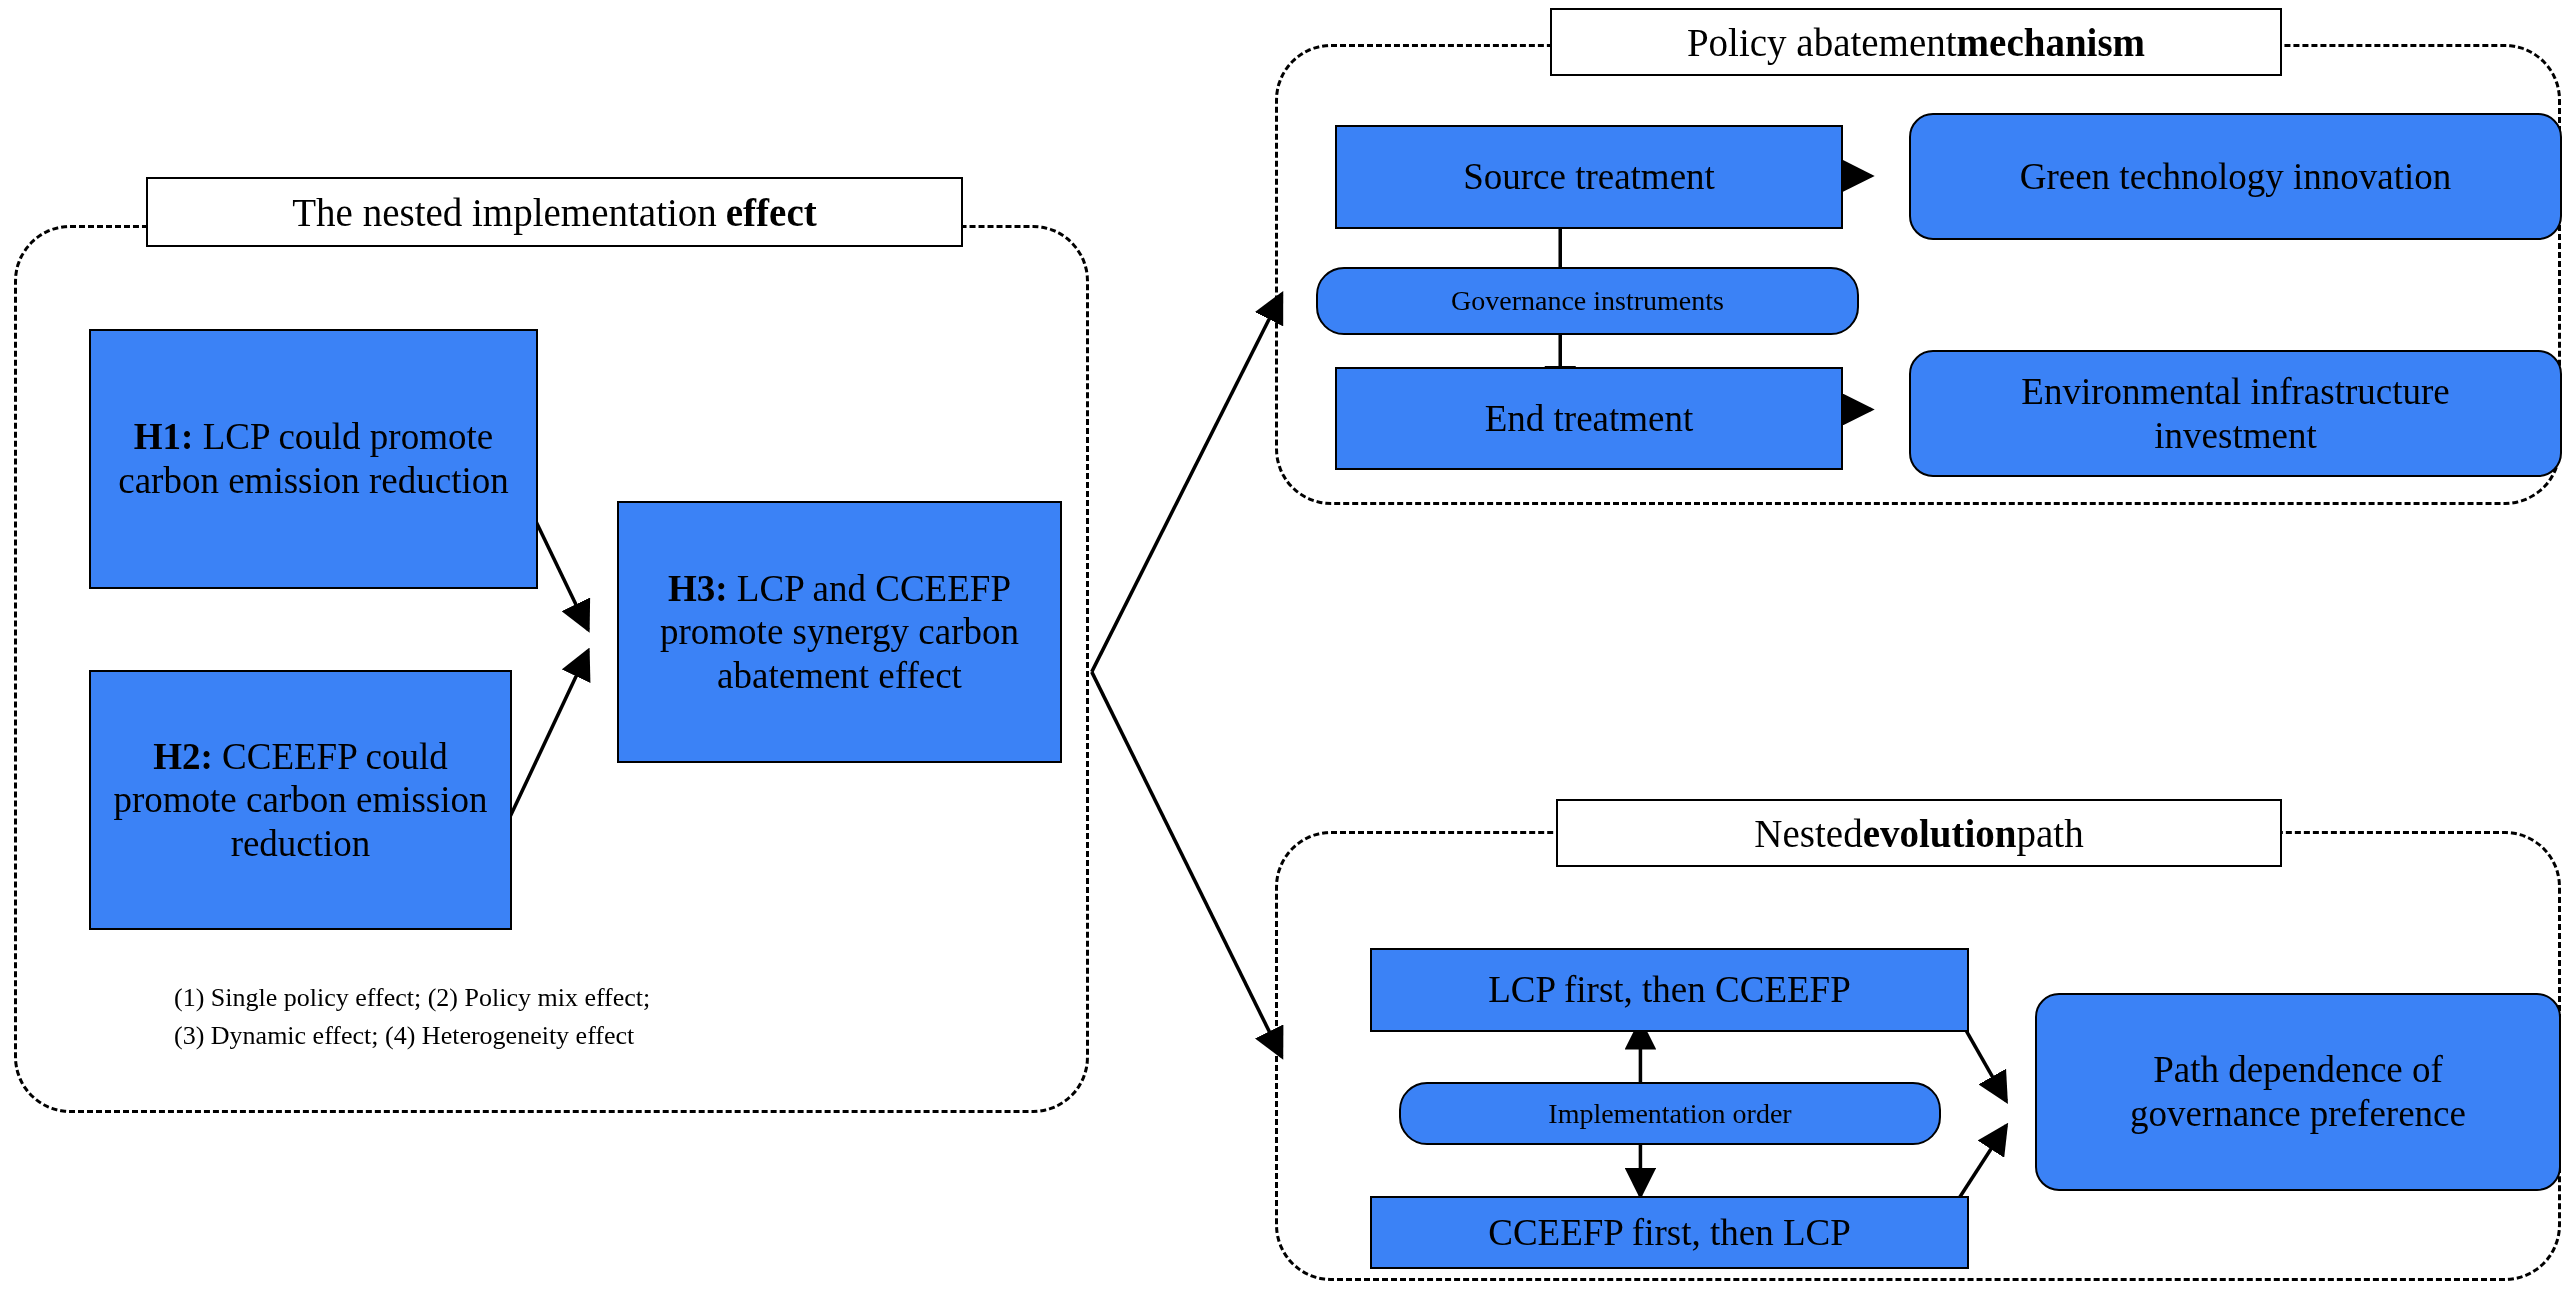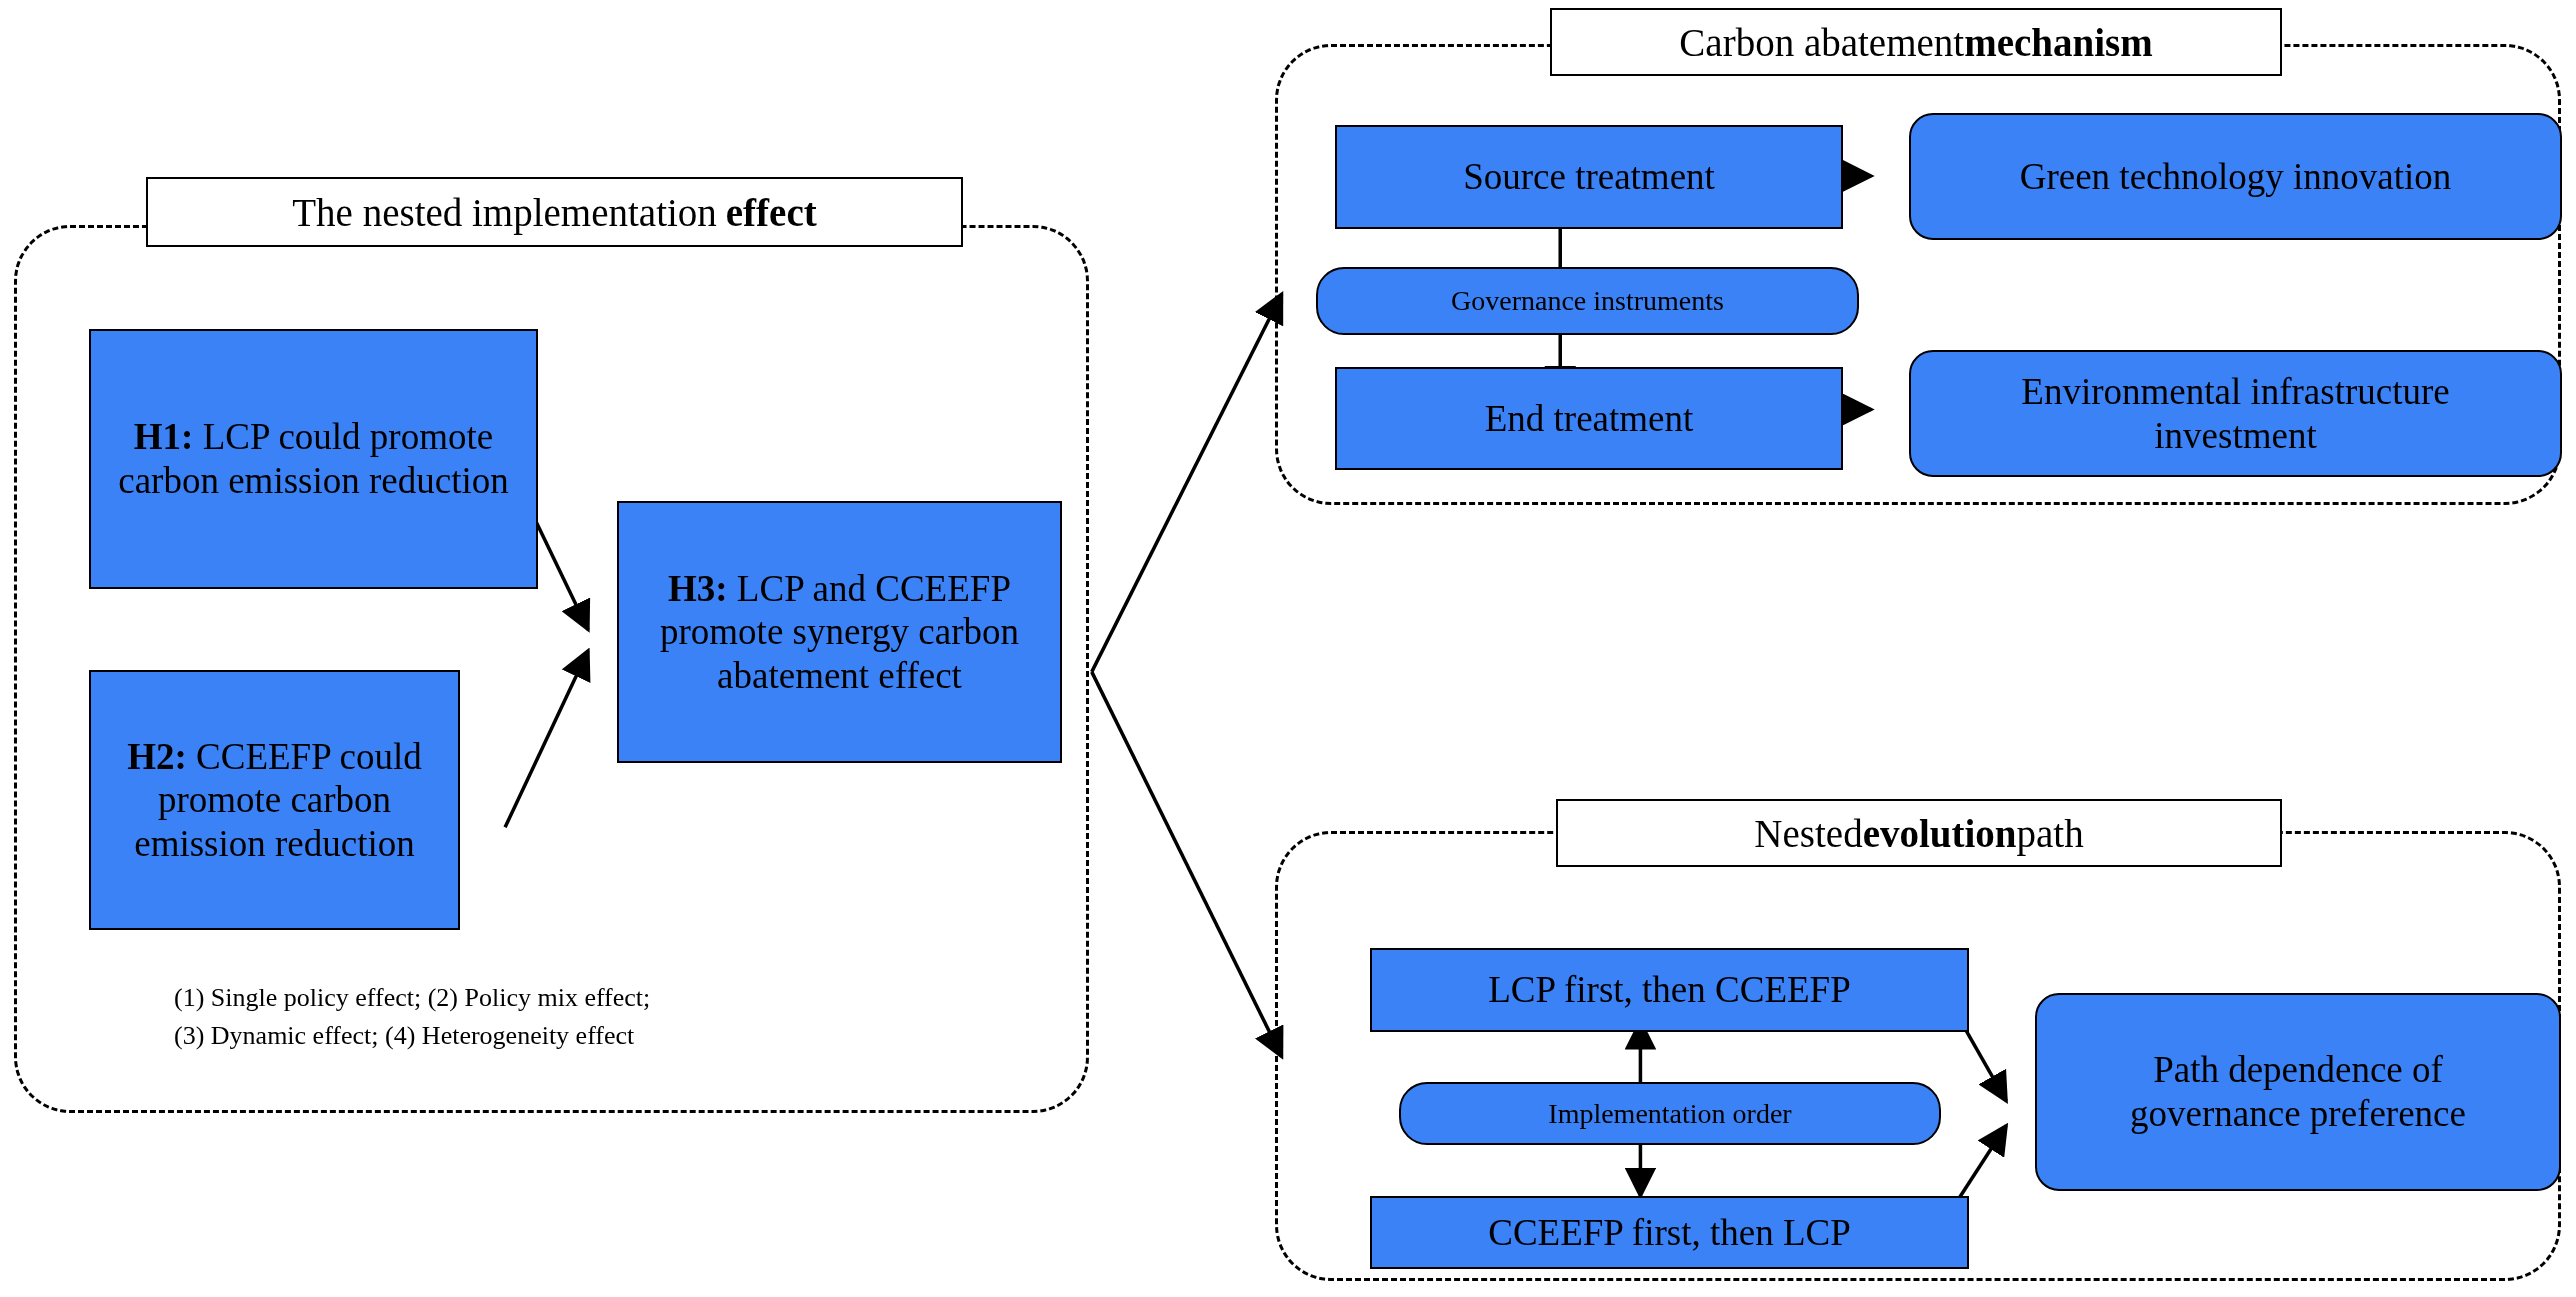--- a/index.html
+++ b/index.html
@@ -135,39 +135,39 @@
     <span>The nested implementation </span>
       <span class="b">effect</span>
   </div>
 
   <div class="node fs-node" style="left:60px; top:329px; width:449px; height:260px; z-index:4;">
     <div>
       <span class="b">H1:</span><span> LCP could promote carbon emission reduction</span>
     </div>
   </div>
 
-  <div class="node fs-node" style="left:60px; top:670px; width:371px; height:260px; z-index:4;">
+  <div class="node fs-node" style="left:60px; top:670px; width:423px; height:260px; z-index:4;">
     <div>
       <span class="b">H2:</span><span> CCEEFP could promote carbon emission reduction</span>
     </div>
   </div>
 
   <div class="node fs-node" style="left:588px; top:501px; width:445px; height:262px; z-index:4;">
     <div>
       <span class="b">H3:</span><span> LCP and CCEEFP promote synergy carbon abatement effect</span>
     </div>
   </div>
 
   <div class="note fs-note" style="left:174px; top:979px; width:830px;">(1) Single policy effect; (2) Policy mix effect;
 (3) Dynamic  effect;  (4) Heterogeneity  effect</div>
 
   <div class="dashgroup" style="left:1275px; top:44px; width:1286px; height:461px;"></div>
 
   <div class="plaque fs-title" style="left:1550px; top:8.4px; width:732px; height:68px;">
-    <span>Carbon abatement </span>
+    <span>Policy abatement </span>
       <span class="b">mechanism</span>
   </div>
 
   <div class="node fs-node" style="left:1306px; top:125px; width:508px; height:104px; z-index:4;">Source treatment</div>
 
   <div class="node pill fs-small" style="left:1287px; top:267px; width:543px; height:68px; z-index:4;">Governance  instruments</div>
 
   <div class="node fs-node" style="left:1306px; top:367px; width:508px; height:103px; z-index:4;">End treatment</div>
 
   <div class="node rounded fs-node" style="left:1880px; top:350px; width:653px; height:127px; padding:2.8px 38px; z-index:4;">Environmental infrastructure investment</div>

